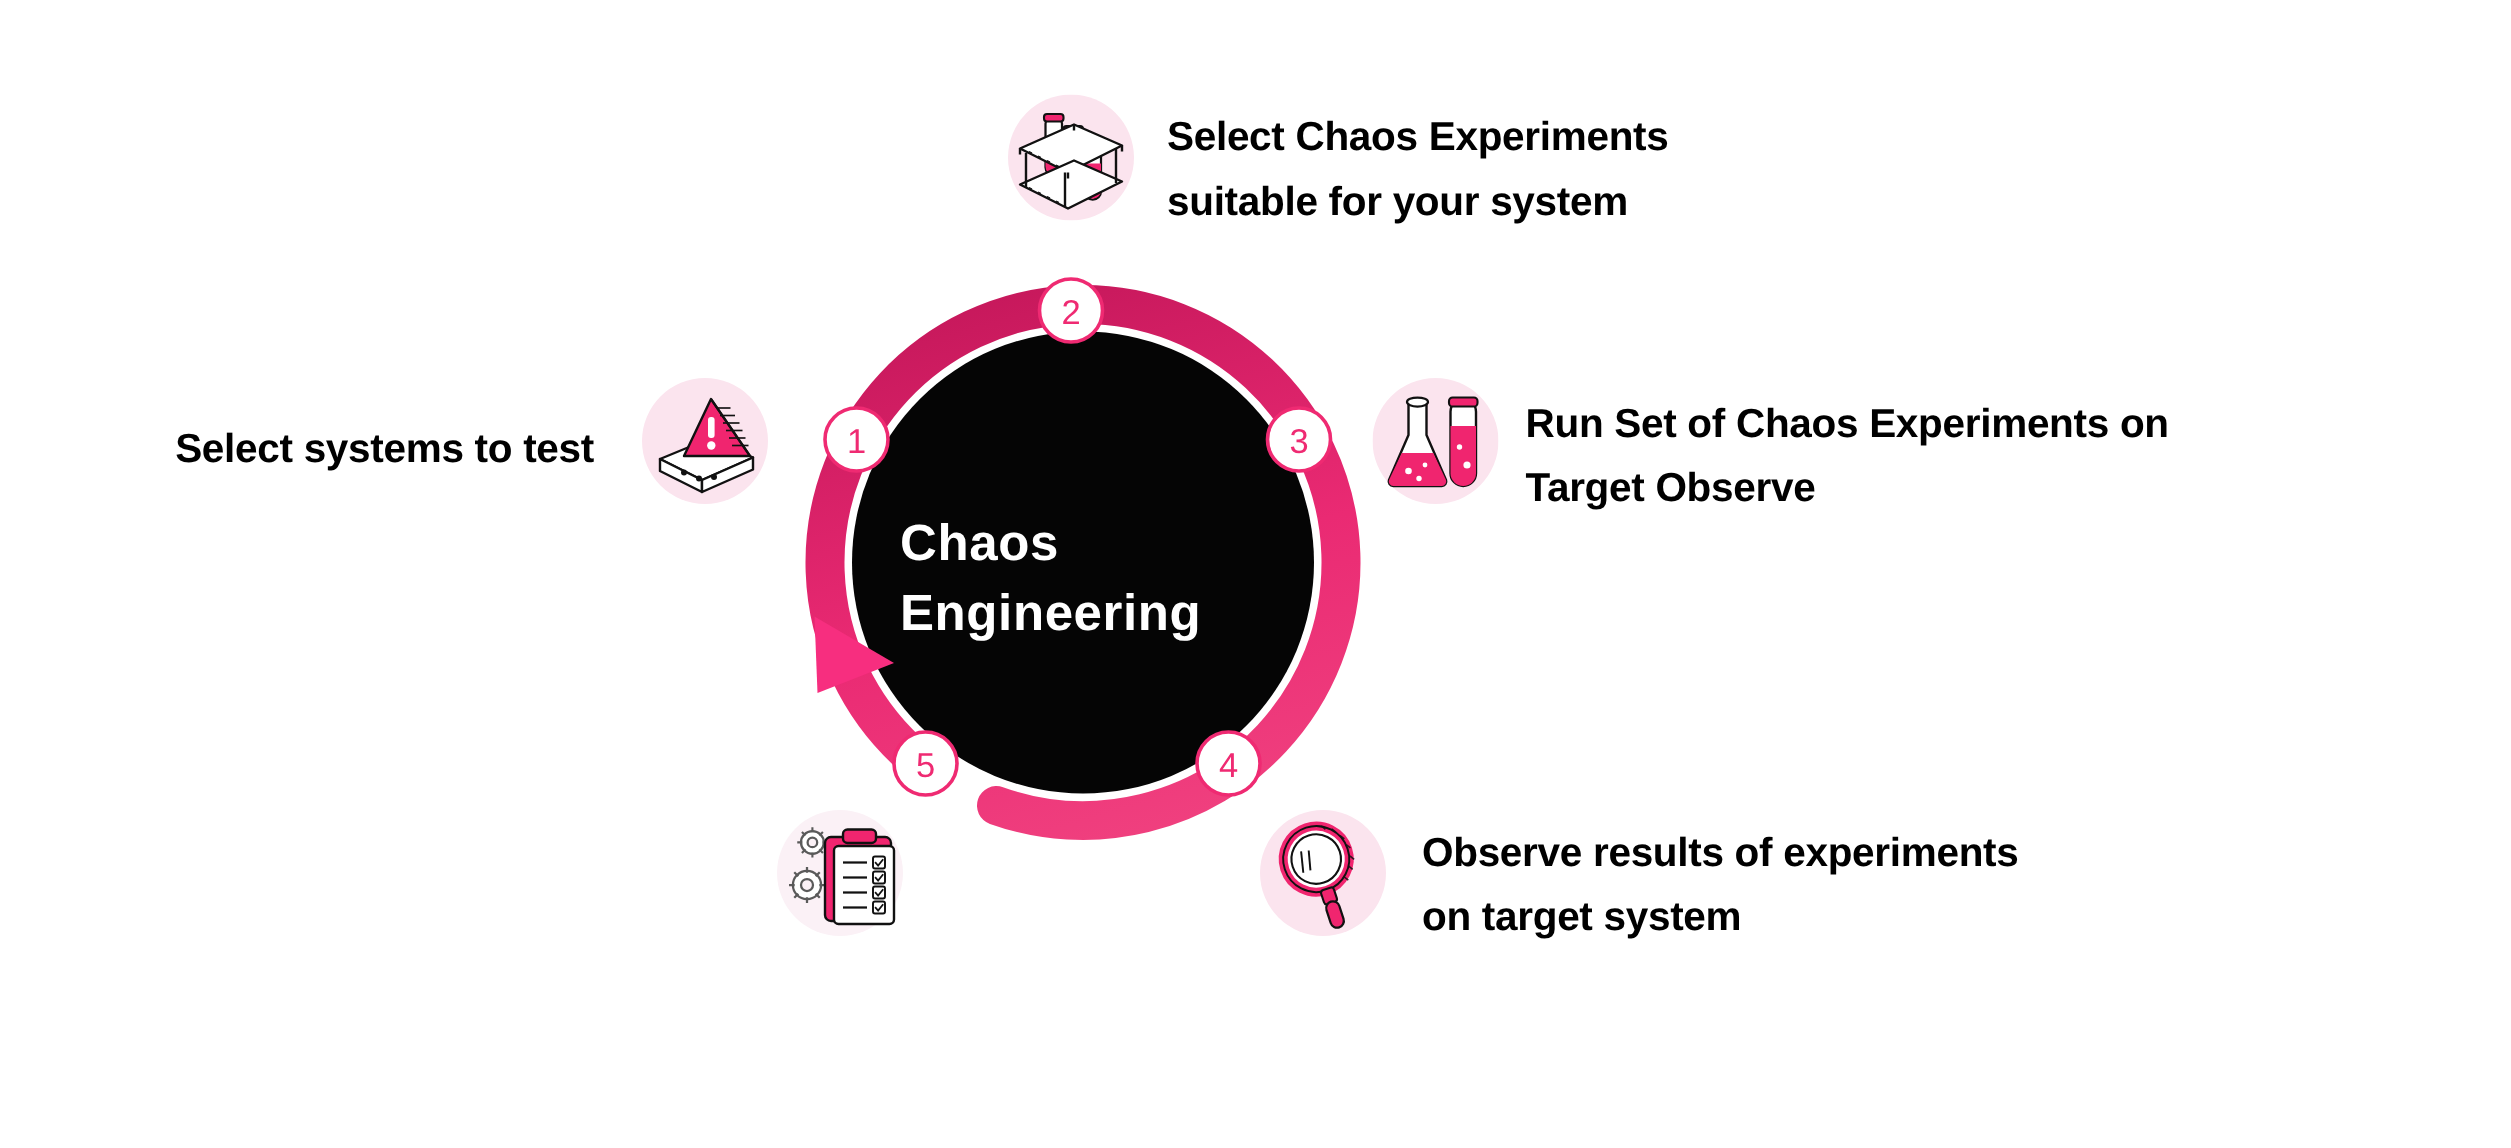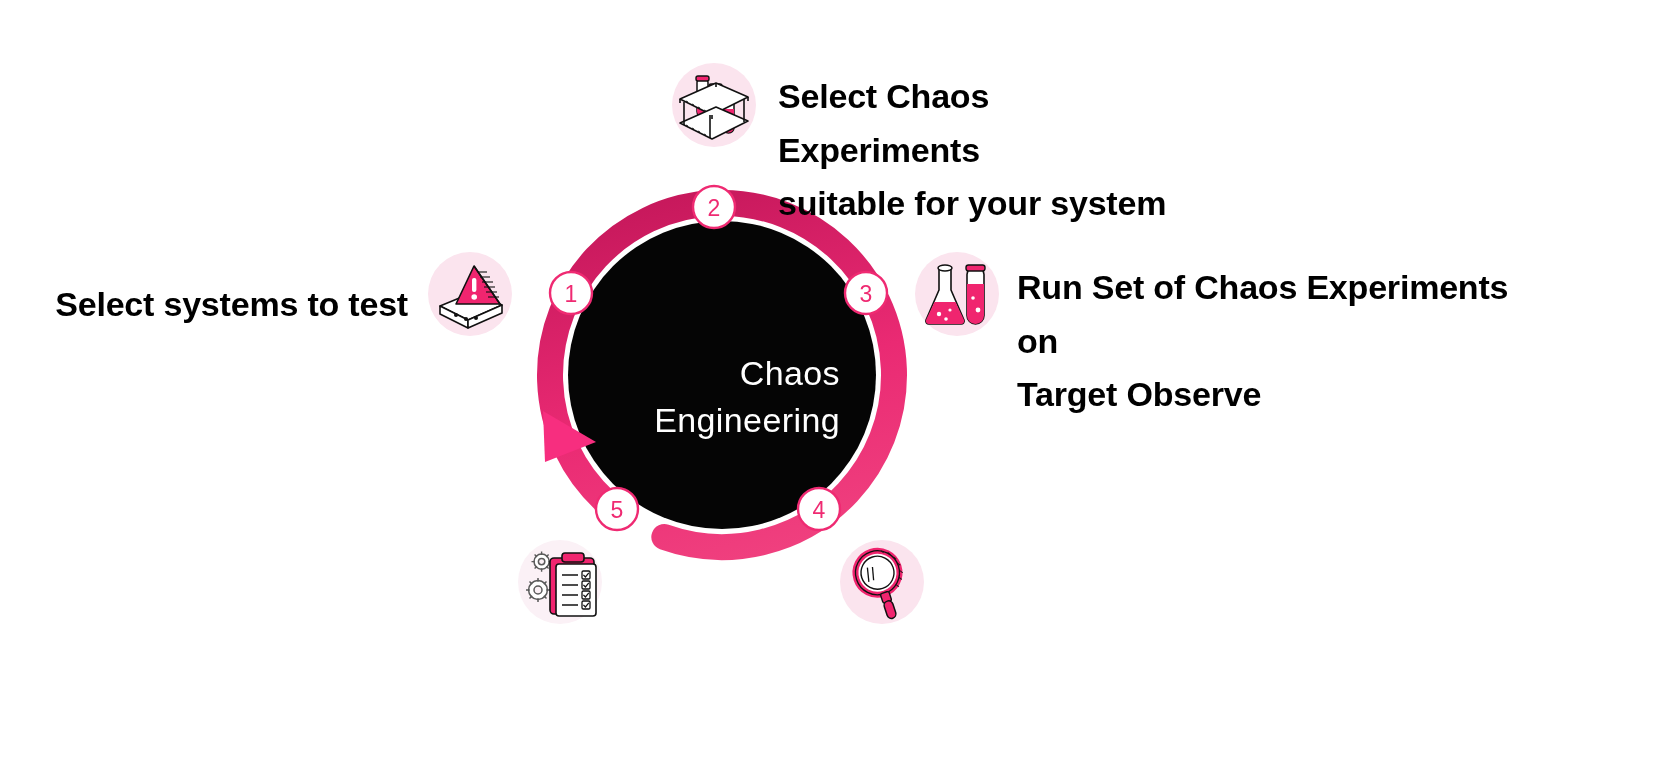--- a/index.html
+++ b/index.html
@@ -17,44 +17,44 @@
   #stage {
     position: absolute;
     left: 0; top: 0;
     width: 1674px;
     height: 765px;
   }
   .label {
     position: absolute;
     font-family: "Liberation Sans", sans-serif;
     font-weight: bold;
-    font-size: 34px;
+    font-size: 27px;
     line-height: 1.58;
     color: #000000;
     letter-spacing: -0.2px;
     white-space: pre-line;
   }
   .label-left {
     text-align: right;
   }
   .label-right {
     text-align: left;
   }
   
   #center-text {
     position: absolute;
     left: 600px;
-    top: 350px;
+    top: 339px;
     width: 240px;
-    text-align: right;
+    text-align: left;
     color: #ffffff;
     font-size: 34px;
     line-height: 1.38;
     font-family: "Liberation Sans", sans-serif;
-    font-weight: normal;
+    font-weight: bold;
     white-space: pre-line;
     letter-spacing: 0.4px;
   }
   .icon-holder {
     position: absolute;
   }
   .badge-num {
     position: absolute;
     font-family: "Liberation Sans", sans-serif;
     font-size: 23px;
@@ -269,23 +269,25 @@
       </g>
       <g stroke="#111" stroke-width="1.2" fill="none">
         <path d="M65.4,34.8 l2,2.2 l3.4,-4.2"></path>
         <path d="M65.4,44.8 l2,2.2 l3.4,-4.2"></path>
         <path d="M65.4,54.8 l2,2.2 l3.4,-4.2"></path>
         <path d="M65.4,64.8 l2,2.2 l3.4,-4.2"></path>
       </g>
     </svg>
   </div>
 
-  <div class="label label-left" style="left:32px; top:278px; width:376px;">Select systems to test</div>
+  <div class="label label-left" style="left:20px; top:278px; width:376px;">Select systems to test</div>
 
   <div class="label label-right" style="left:778px; top:70px; width:420px;">Select Chaos Experiments
 suitable for your system</div>
 
   <div class="label label-right" style="left:1017px; top:261px; width:520px;">Run Set of Chaos Experiments on
 Target Observe</div>
 
+  <div class="label label-right" style="left:948px; top:547px; width:500px;">Observe results of experiments
+on target system</div>
 
 
 </div>
 
 </body></html>

